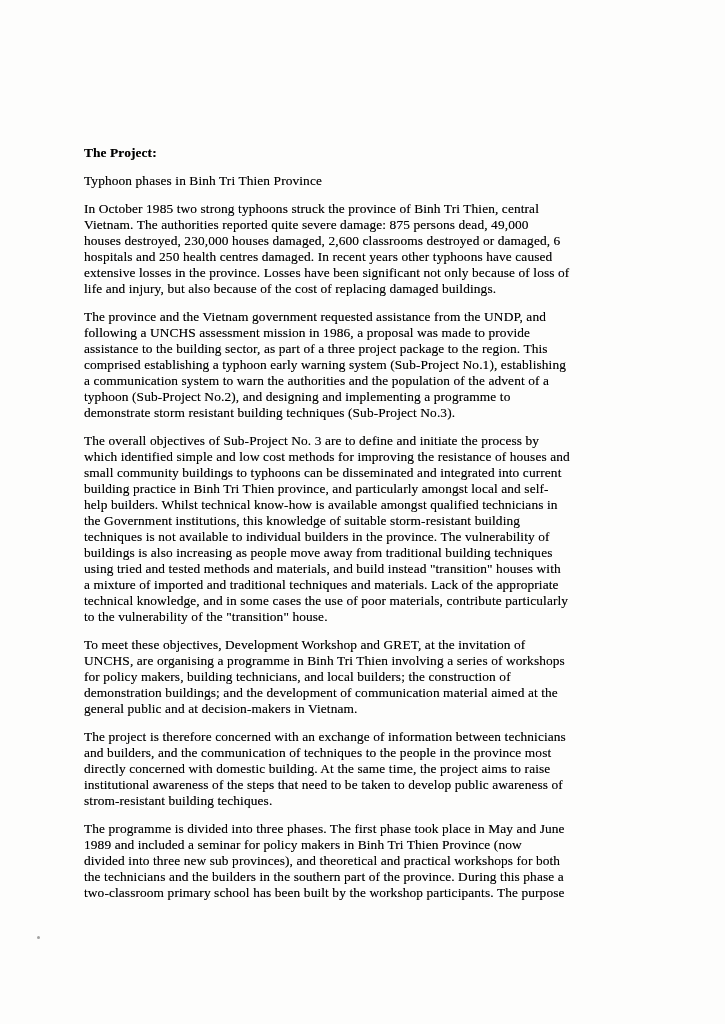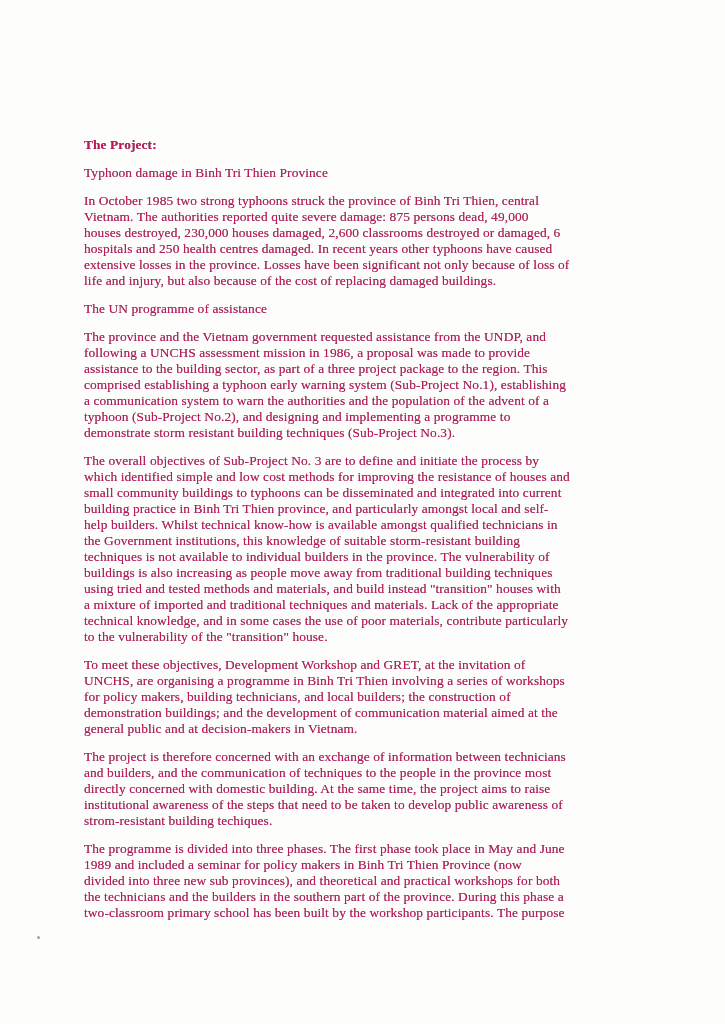--- a/index.html
+++ b/index.html
@@ -16,26 +16,26 @@
     font-family: "Liberation Serif", "DejaVu Serif", serif;
     color: #262626;
   }
   .content {
     position: absolute;
     left: 84px;
     top: 137px;
     width: 562px;
   }
   .block {
-    margin: 0 0 12px 0;
+    margin: 8px 0 12px 0;
     font-size: 13.4px;
     line-height: 16px;
     white-space: pre-line;
     text-align: left;
-    color: #be185d;
+    color: #000000;
     letter-spacing: 0.1px;
     
     text-shadow: 0 0 0.45px rgba(40,40,40,0.55);
   }
   .block.bold {
     font-weight: bold;
   }
   .speck {
     position: absolute;
     left: 37px;
@@ -46,28 +46,27 @@
     background: #8a8a8a;
     opacity: 0.8;
   }
 </style>
 </head>
 <body>
 
 <div class="page">
   <div class="content">
     <p class="block bold">The Project:</p>
-    <p class="block">Typhoon damage in Binh Tri Thien Province</p>
+    <p class="block">Typhoon phases in Binh Tri Thien Province</p>
     <p class="block">In October 1985 two strong typhoons struck the province of Binh Tri Thien, central
 Vietnam. The authorities reported quite severe damage: 875 persons dead, 49,000
 houses destroyed, 230,000 houses damaged, 2,600 classrooms destroyed or damaged, 6
 hospitals and 250 health centres damaged. In recent years other typhoons have caused
 extensive losses in the province. Losses have been significant not only because of loss of
 life and injury, but also because of the cost of replacing damaged buildings.</p>
-    <p class="block">The UN programme of assistance</p>
     <p class="block">The province and the Vietnam government requested assistance from the UNDP, and
 following a UNCHS assessment mission in 1986, a proposal was made to provide
 assistance to the building sector, as part of a three project package to the region. This
 comprised establishing a typhoon early warning system (Sub-Project No.1), establishing
 a communication system to warn the authorities and the population of the advent of a
 typhoon (Sub-Project No.2), and designing and implementing a programme to
 demonstrate storm resistant building techniques (Sub-Project No.3).</p>
     <p class="block">The overall objectives of Sub-Project No. 3 are to define and initiate the process by
 which identified simple and low cost methods for improving the resistance of houses and
 small community buildings to typhoons can be disseminated and integrated into current

